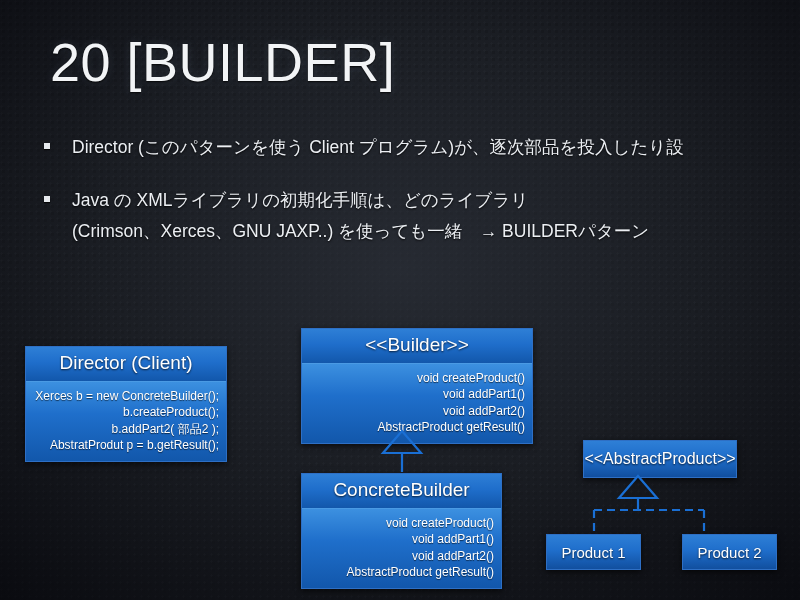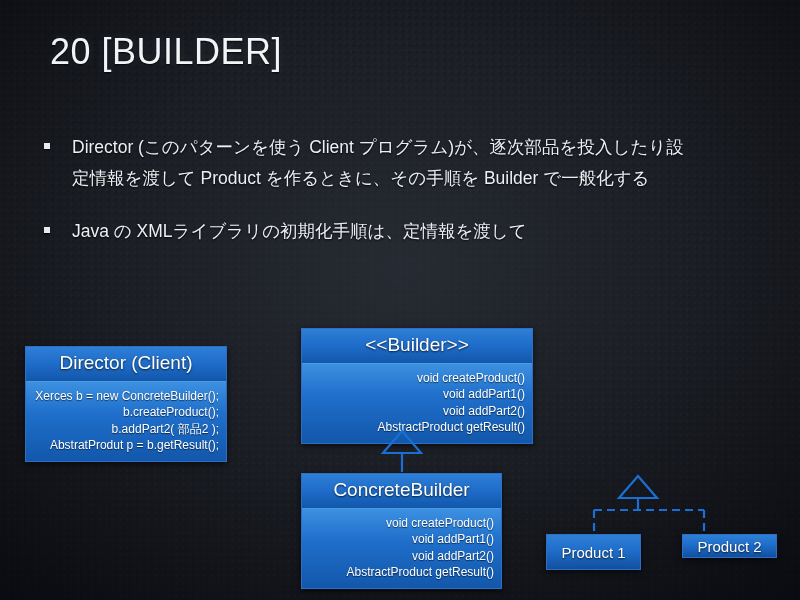--- a/index.html
+++ b/index.html
@@ -29,21 +29,21 @@
       linear-gradient(180deg, #1b1e24 0%, #101217 55%, #07080c 100%);
     background-size: 100% 100%, 7px 7px, 7px 7px, 100% 100%;
     background-position: 0 0, 0 0, 0 0, 0 0;
   }
 
   
   .title {
     position: absolute;
     left: 50px;
     top: 31px;
-    font-size: 36px;
+    font-size: 54px;
     font-weight: 300;
     letter-spacing: 0.5px;
     color: #f2f4f6;
     text-shadow: 0 1px 2px rgba(0,0,0,0.85), 0 0 10px rgba(140,160,190,0.18);
     white-space: nowrap;
   }
 
   
   .bullets {
     position: absolute;
@@ -120,48 +120,48 @@
     box-shadow: 0 2px 6px rgba(0,0,0,0.65);
     white-space: nowrap;
   }
 
   
   #box-director   { left: 25px;  top: 346px; width: 202px; }
   #box-builder    { left: 301px; top: 328px; width: 232px; }
   #box-concrete   { left: 301px; top: 473px; width: 201px; }
   #box-abstractp  { left: 583px; top: 440px; width: 154px; height: 38px; font-size: 16px; }
   #box-product1   { left: 546px; top: 534px; width: 95px;  height: 36px; font-size: 15px; }
-  #box-product2   { left: 682px; top: 534px; width: 95px;  height: 24px; font-size: 15px; text-align: right; }
+  #box-product2   { left: 682px; top: 534px; width: 95px;  height: 36px; font-size: 15px; text-align: right; }
 
   
   .connector { position: absolute; }
   #conn-builder   { left: 368px; top: 428px; width: 68px; height: 46px; }
   #conn-product   { left: 556px; top: 474px; width: 184px; height: 62px; }
 </style>
 </head>
 <body>
 
 <div id="slide">
 
   <div class="title">20 [BUILDER]</div>
 
   <div class="bullets">
 
     <div class="bullet-row">
       <div class="bullet-marker"></div>
       <div class="bullet-text">
         <span class="ln">Director (このパターンを使う Client プログラム)が、逐次部品を投入したり設</span>
-        <span class="ln">定情報を渡して Product を作るときに、その手順を Builder で一般化する</span>
       </div>
     </div>
 
     <div class="bullet-row">
       <div class="bullet-marker"></div>
       <div class="bullet-text">
-        <span class="ln">Java の XMLライブラリの初期化手順は、定情報を渡して</span>
+        <span class="ln">Java の XMLライブラリの初期化手順は、どのライブラリ</span>
+        <span class="ln">(Crimson、Xerces、GNU JAXP..) を使っても一緒　→ BUILDERパターン</span>
       </div>
     </div>
 
   </div>
 
   <div class="uml-box" id="box-director">
     <div class="uml-header">Director (Client)</div>
     <div class="uml-body">
       <div class="line">Xerces b = new ConcreteBuilder();</div>
       <div class="line">b.createProduct();</div>
@@ -183,20 +183,21 @@
   <div class="uml-box" id="box-concrete">
     <div class="uml-header">ConcreteBuilder</div>
     <div class="uml-body">
       <div class="line">void createProduct()</div>
       <div class="line">void addPart1()</div>
       <div class="line">void addPart2()</div>
       <div class="line">AbstractProduct getResult()</div>
     </div>
   </div>
 
+  <div class="uml-simple" id="box-abstractp">&lt;&lt;AbstractProduct&gt;&gt;</div>
 
   <div class="uml-simple" id="box-product1">Product 1</div>
   <div class="uml-simple" id="box-product2">Product 2</div>
 
   <svg class="connector" id="conn-builder" viewBox="0 0 68 46">
     <polygon points="34,3 53,25 15,25" fill="none" stroke="#1a6fd4" stroke-width="2.2"></polygon>
     <line x1="34" y1="25" x2="34" y2="44" stroke="#1a6fd4" stroke-width="2.2"></line>
   </svg>
 
   <svg class="connector" id="conn-product" viewBox="0 0 184 62">

